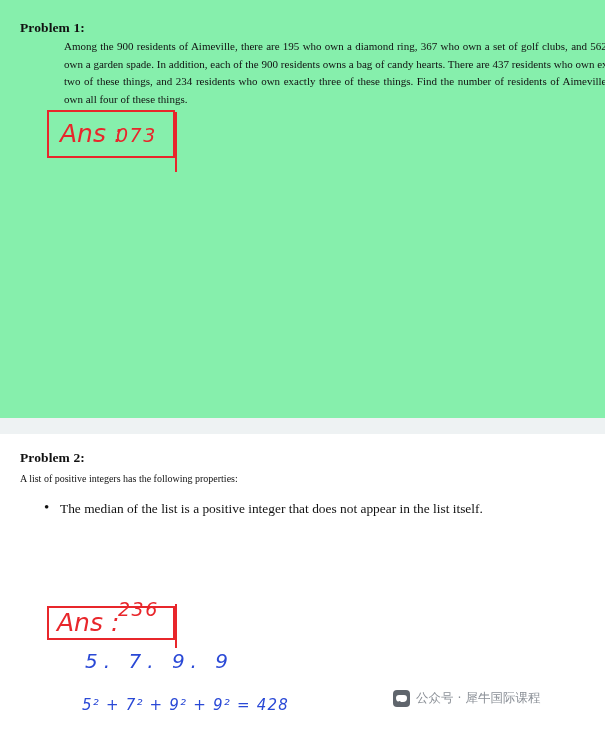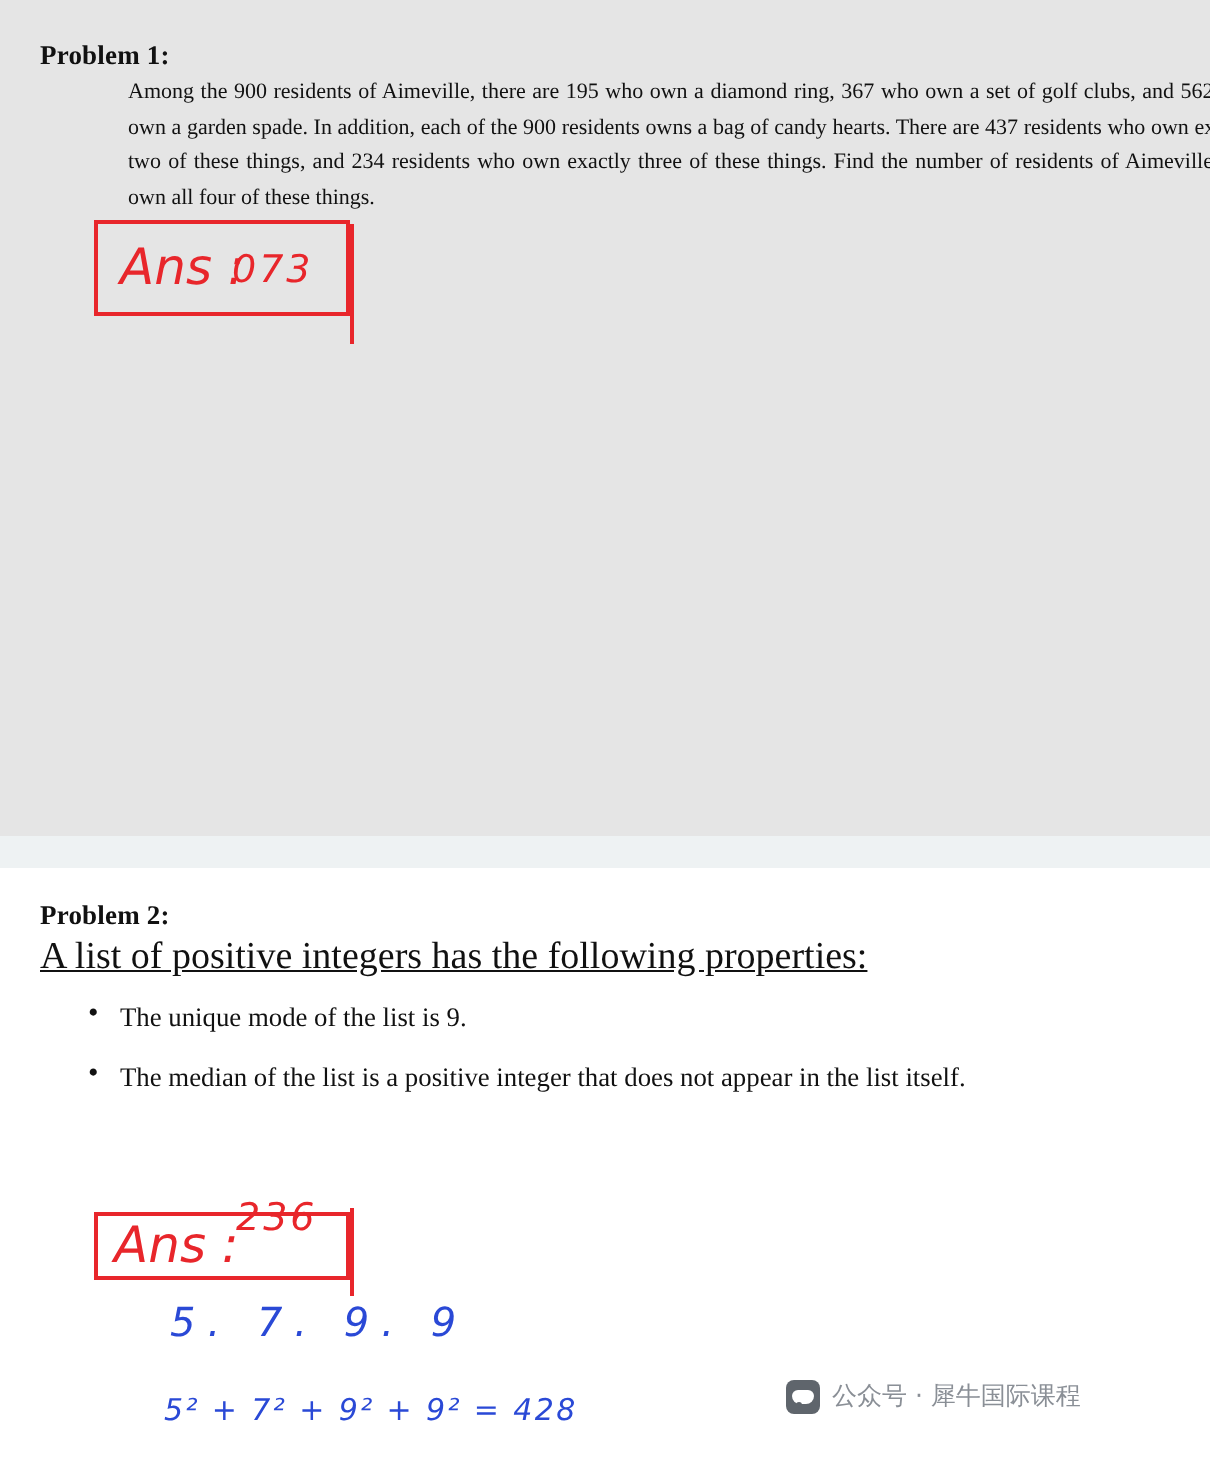--- a/index.html
+++ b/index.html
@@ -18,21 +18,21 @@
   .page {
     position: relative;
     width: 605px;
     height: 735px;
   }
   .section {
     position: absolute;
     left: 0;
     width: 605px;
   }
-  .sec1 { top: 0; height: 491px; background: #e5e5e5; }
+  .sec1 { top: 0; height: 491px; background: #86efac; }
   .divider {
     position: absolute;
     left: 0;
     top: 418px;
     width: 605px;
     height: 16px;
     background: #eef2f3;
   }
   .sec2 { top: 434px; height: 362px; background: #ffffff; }
 
@@ -44,23 +44,22 @@
   }
   .body-text {
     position: absolute;
     font-size: 11px;
     line-height: 17.6px;
     text-align: justify;
     margin-left: 44px;
   }
   .intro-line {
     position: absolute;
-    font-size: 19px;
+    font-size: 10px;
     line-height: 17.6px;
-    text-decoration: underline;
   }
   .bullets {
     position: absolute;
     margin: 0;
     padding: 0;
     list-style: none;
     font-size: 13.4px;
   }
   .bullets li {
     position: relative;
@@ -171,21 +170,20 @@
 
   <div class="divider"></div>
 
   <div class="section sec2">
 
     <div class="prob-title" style="left:20px; top:16px;">Problem 2:</div>
 
     <div class="intro-line" style="left:20px; top:36px;">A list of positive integers has the following properties:</div>
 
     <ul class="bullets" style="left:44px; top:66px; width:520px;">
-      <li>The unique mode of the list is 9.</li>
       <li>The median of the list is a positive integer that does not appear in the list itself.</li>
     </ul>
 
 
     <div class="ans-box" style="left:47px; top:172px; width:128px; height:34px;">
       <div class="tail" style="left:126px; top:-4px; width:2px; height:44px;"></div>
     </div>
     <div class="hand hand-red" style="left:57px; top:174px;"><span class="big">Ans :</span></div>
     <div class="hand hand-red" style="left:118px; top:164px;">236</div>
 

